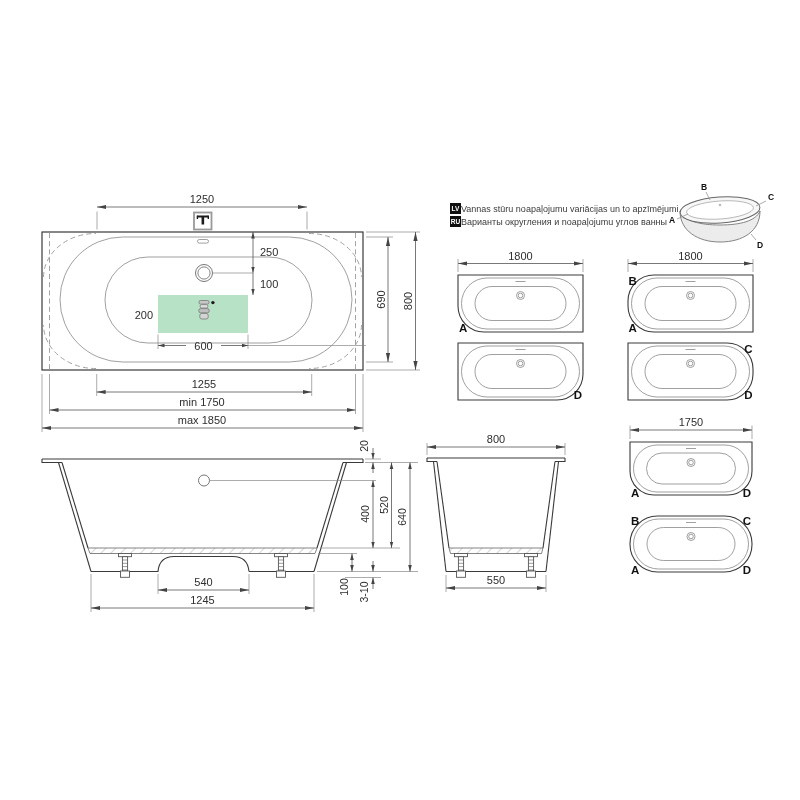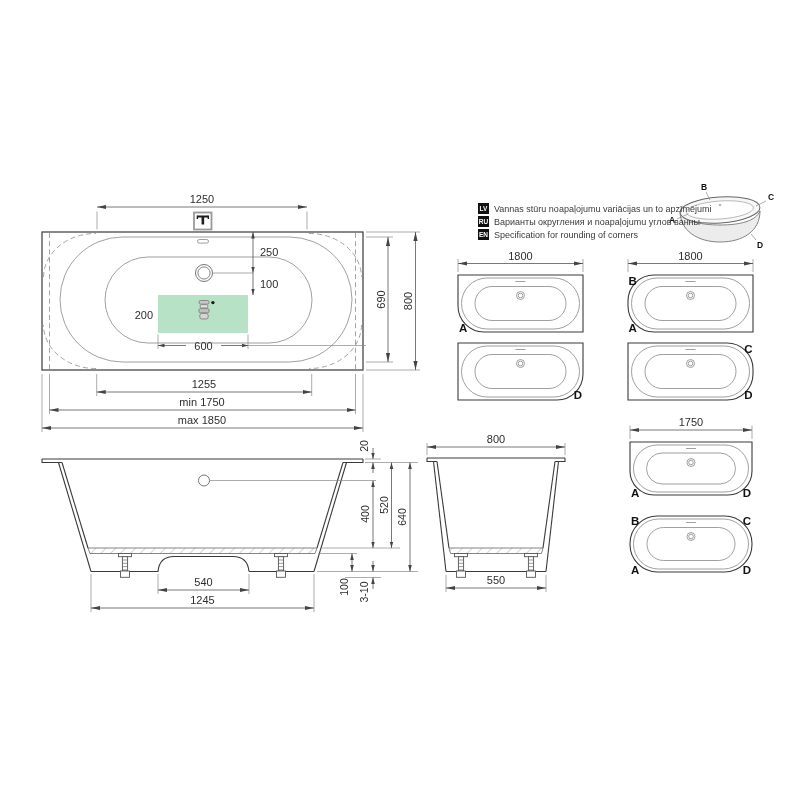--- a/index.html
+++ b/index.html
@@ -10,21 +10,21 @@
   .dim-sm{font-size:10.5px;fill:#2e2e2e;}
   .corner{font-size:11.5px;font-weight:bold;fill:#111;}
   .lbl3d{font-size:8.5px;font-weight:bold;fill:#111;}
   .main{stroke:#3a3a3a;stroke-width:1.2;fill:none;}
   .main2{stroke:#3a3a3a;stroke-width:1.1;fill:none;}
   .thin{stroke:#8f8f8f;stroke-width:0.85;fill:none;}
   .dimline{stroke:#555;stroke-width:0.8;fill:none;}
   .extline{stroke:#888;stroke-width:0.7;fill:none;}
   .dashed{stroke:#999;stroke-width:0.9;fill:none;stroke-dasharray:5 3.2;}
   .legend{position:absolute;left:450px;top:202px;width:220px;}
-  .legend-row{display:flex;align-items:center;gap:5px;height:13px;margin-left:28px;}
+  .legend-row{display:flex;align-items:center;height:13px;}
   .badge{width:11px;height:11px;background:#101010;color:#fff;font-size:6.5px;font-weight:bold;
          display:flex;align-items:center;justify-content:center;flex:0 0 11px;}
   .legend-text{font-size:9px;color:#3a3a3a;white-space:nowrap;}
 </style>
 </head>
 <body>
 
 <div class="canvas">
 
 <svg class="layer" width="800" height="800" viewBox="0 0 800 800">
@@ -346,19 +346,15 @@
 
 <div class="legend">
   <div class="legend-row">
     <span class="badge">LV</span>
     <span class="legend-text">Vannas stūru noapaļojumu variācijas un to apzīmējumi</span>
   </div>
   <div class="legend-row">
     <span class="badge">RU</span>
     <span class="legend-text">Варианты округления и noapaļojumu углов ванны</span>
   </div>
-  <div class="legend-row">
-    <span class="badge">EN</span>
-    <span class="legend-text">Specification for rounding of corners</span>
-  </div>
 </div>
 
 </div>
 
 </body></html>

